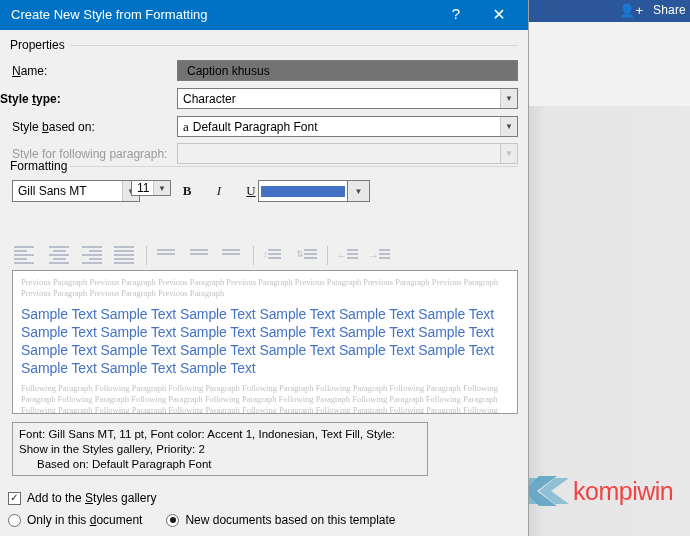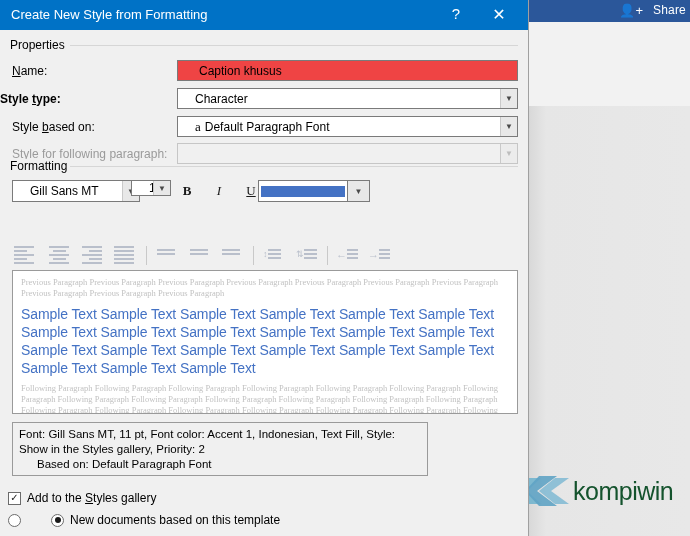--- a/index.html
+++ b/index.html
@@ -12,38 +12,38 @@
   
   #word-bg{position:absolute;left:0;top:0;width:690px;height:536px;background:#ffffff;}
   .ribbon-topbar{position:absolute;left:520px;top:0;width:170px;height:22px;background:#2b579a;}
   .share-txt{position:absolute;right:4px;top:3px;color:#ffffff;font-size:12px;letter-spacing:.2px;}
   .share-ico{position:absolute;right:47px;top:3px;color:#ffffff;font-size:13px;}
   .ribbon-body{position:absolute;left:520px;top:22px;width:170px;height:84px;background:#f2f2f2;border-bottom:1px solid #d4d4d4;}
   .ribbon-doc{position:absolute;left:520px;top:106px;width:170px;height:430px;
      background:linear-gradient(to right,#b9b9b9 0px,#d9d9d9 10px,#e6e6e6 26px,#e8e8e8 170px);}
   
   #watermark{position:absolute;left:525px;top:468px;width:165px;height:46px;display:flex;align-items:center;gap:4px;}
-  .wm-text{font-size:25px;color:#14532d;font-family:"Liberation Sans",sans-serif;letter-spacing:-.5px;}
+  .wm-text{font-size:25px;color:#ef4444;font-family:"Liberation Sans",sans-serif;letter-spacing:-.5px;}
   
   #dialog{position:absolute;left:0;top:0;width:528px;height:536px;background:#f0f0f0;border-right:1px solid #a0a0a0;}
   .titlebar{height:30px;background:#0072c6;position:relative;}
   .title-text{position:absolute;left:11px;top:7px;color:#ffffff;font-size:13px;}
   .title-help{position:absolute;left:445px;top:5px;color:#ffffff;font-size:15px;width:22px;text-align:center;cursor:default;}
   .title-close{position:absolute;left:487px;top:5px;color:#ffffff;font-size:16px;width:24px;text-align:center;cursor:default;}
   .dlg-body{position:absolute;left:0;top:30px;width:528px;height:506px;background:#f0f0f0;}
   .grp-label{position:absolute;font-size:12px;color:#000;background:#f0f0f0;padding-right:5px;}
   .grp-line{position:absolute;height:1px;background:#d6d6d6;}
   .fld-label{position:absolute;font-size:12px;color:#000;}
   .fld-label.dim{color:#9a9a9a;}
   .u{text-decoration:underline;}
-  .textbox{position:absolute;background:#ef4444;border:1px solid #7a7a7a;box-sizing:border-box;
-     font-size:12px;padding:2px 21px;display:flex;align-items:center;}
+  .textbox{position:absolute;background:#737373;border:1px solid #7a7a7a;box-sizing:border-box;
+     font-size:12px;padding:2px 9px;display:flex;align-items:center;}
   .combo{position:absolute;background:#ffffff;border:1px solid #7a7a7a;box-sizing:border-box;
      font-size:12px;display:flex;align-items:center;}
-  .combo .val{flex:1;padding-left:5px;overflow:hidden;white-space:nowrap;margin-left:12px;}
+  .combo .val{flex:1;padding-left:5px;overflow:hidden;white-space:nowrap;}
   .combo .arrow{width:17px;height:100%;background:#e8e8e8;border-left:1px solid #c9c9c9;
      display:flex;align-items:center;justify-content:center;color:#4a4a4a;font-size:8px;box-sizing:border-box;}
   .combo.disabled{background:#f0f0f0;border-color:#c6c6c6;}
   .combo.disabled .arrow{color:#bdbdbd;background:#ececec;}
   .afont{font-family:"Liberation Serif",serif;font-size:13px;padding-right:4px;}
   
   .tbtn{position:absolute;width:24px;height:21px;display:flex;align-items:center;justify-content:center;
      font-size:13px;color:#1a1a1a;}
   .tsep{position:absolute;width:1px;height:19px;background:#c9c9c9;}
   .colorbox{position:absolute;background:#ffffff;border:1px solid #7a7a7a;box-sizing:border-box;display:flex;align-items:center;}
@@ -274,20 +274,21 @@
     </div>
 
     <div class="chk-row">
       <span class="chkbox">✓</span>
       <span>Add to the <span class="u">S</span>tyles gallery</span>
     </div>
 
     <div class="radio-row">
       <span style="display:flex;align-items:center;margin-right:24px;">
         <span class="rad"></span>
+        <span>Only in this <span class="u">d</span>ocument</span>
       </span>
       <span style="display:flex;align-items:center;">
         <span class="rad">
             <span class="dot"></span>
           </span>
         <span>New documents based on this template</span>
       </span>
     </div>
 
   </div>

